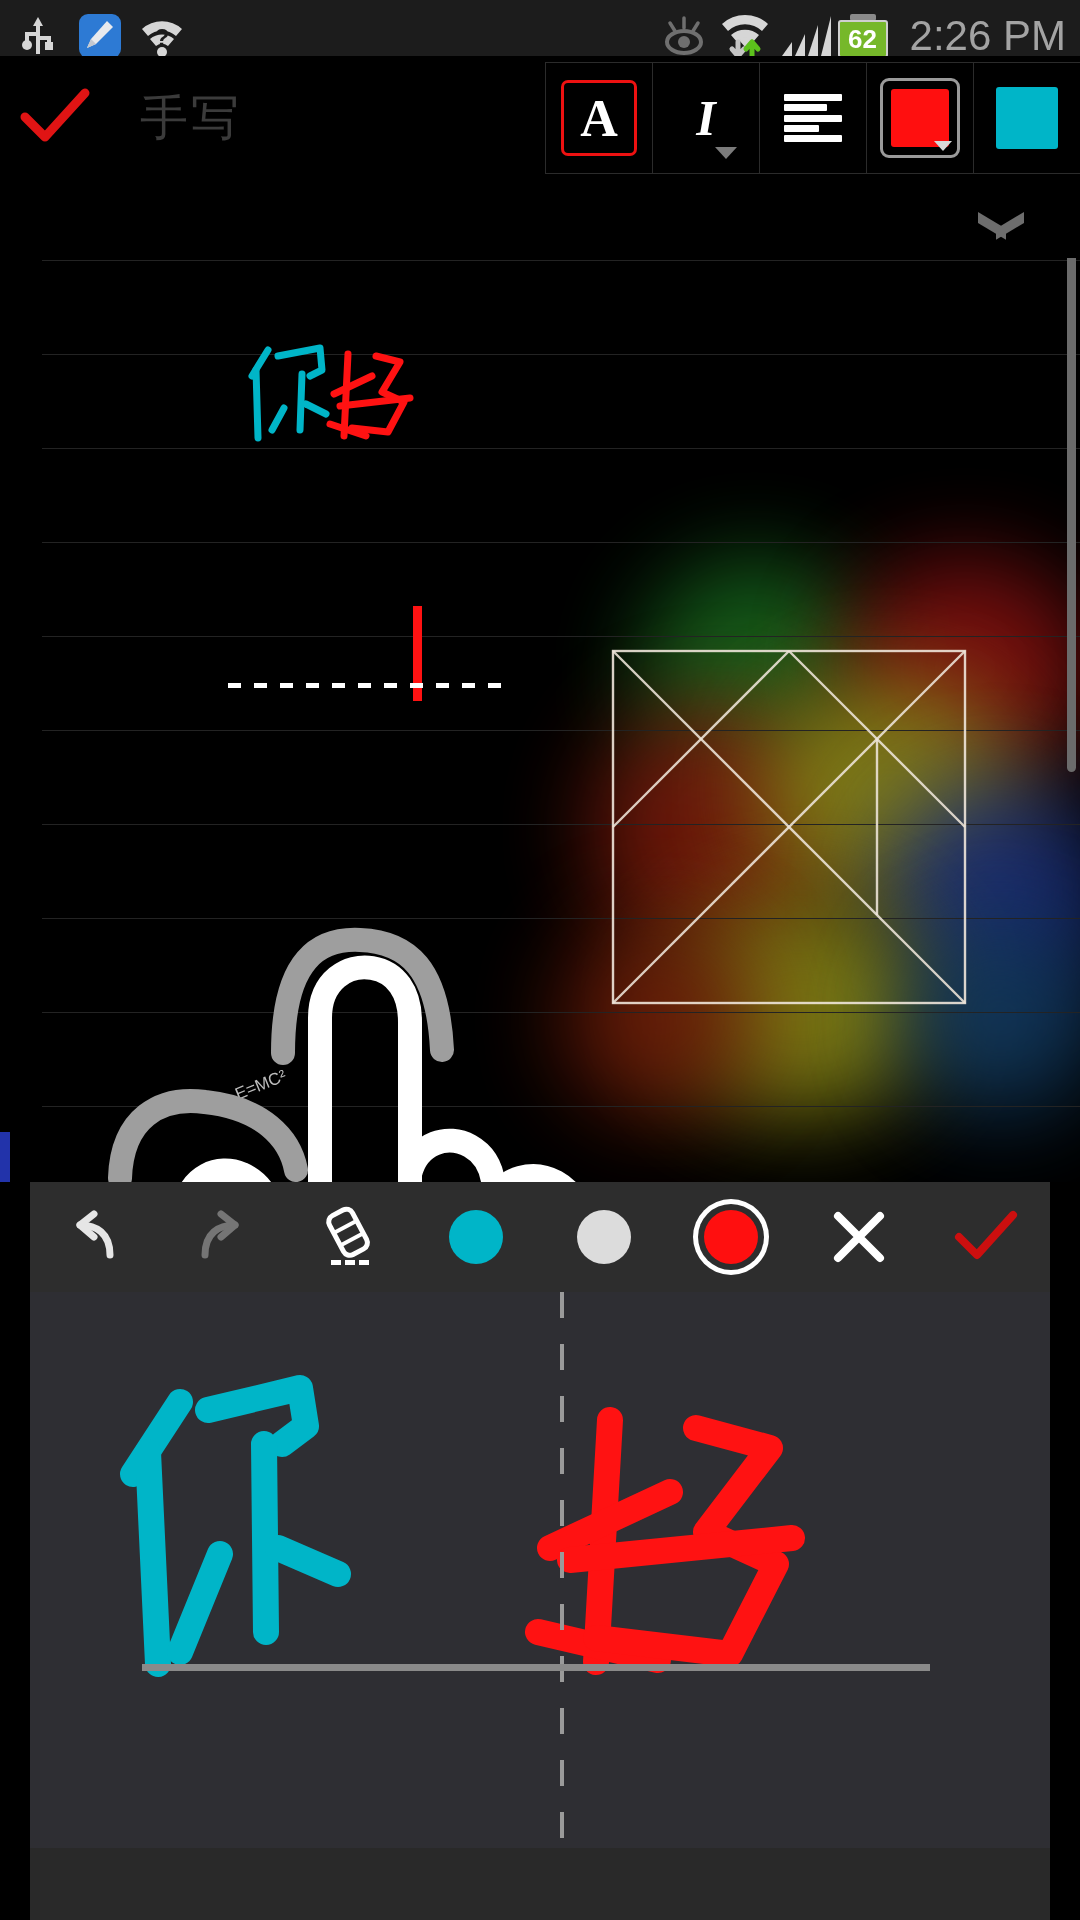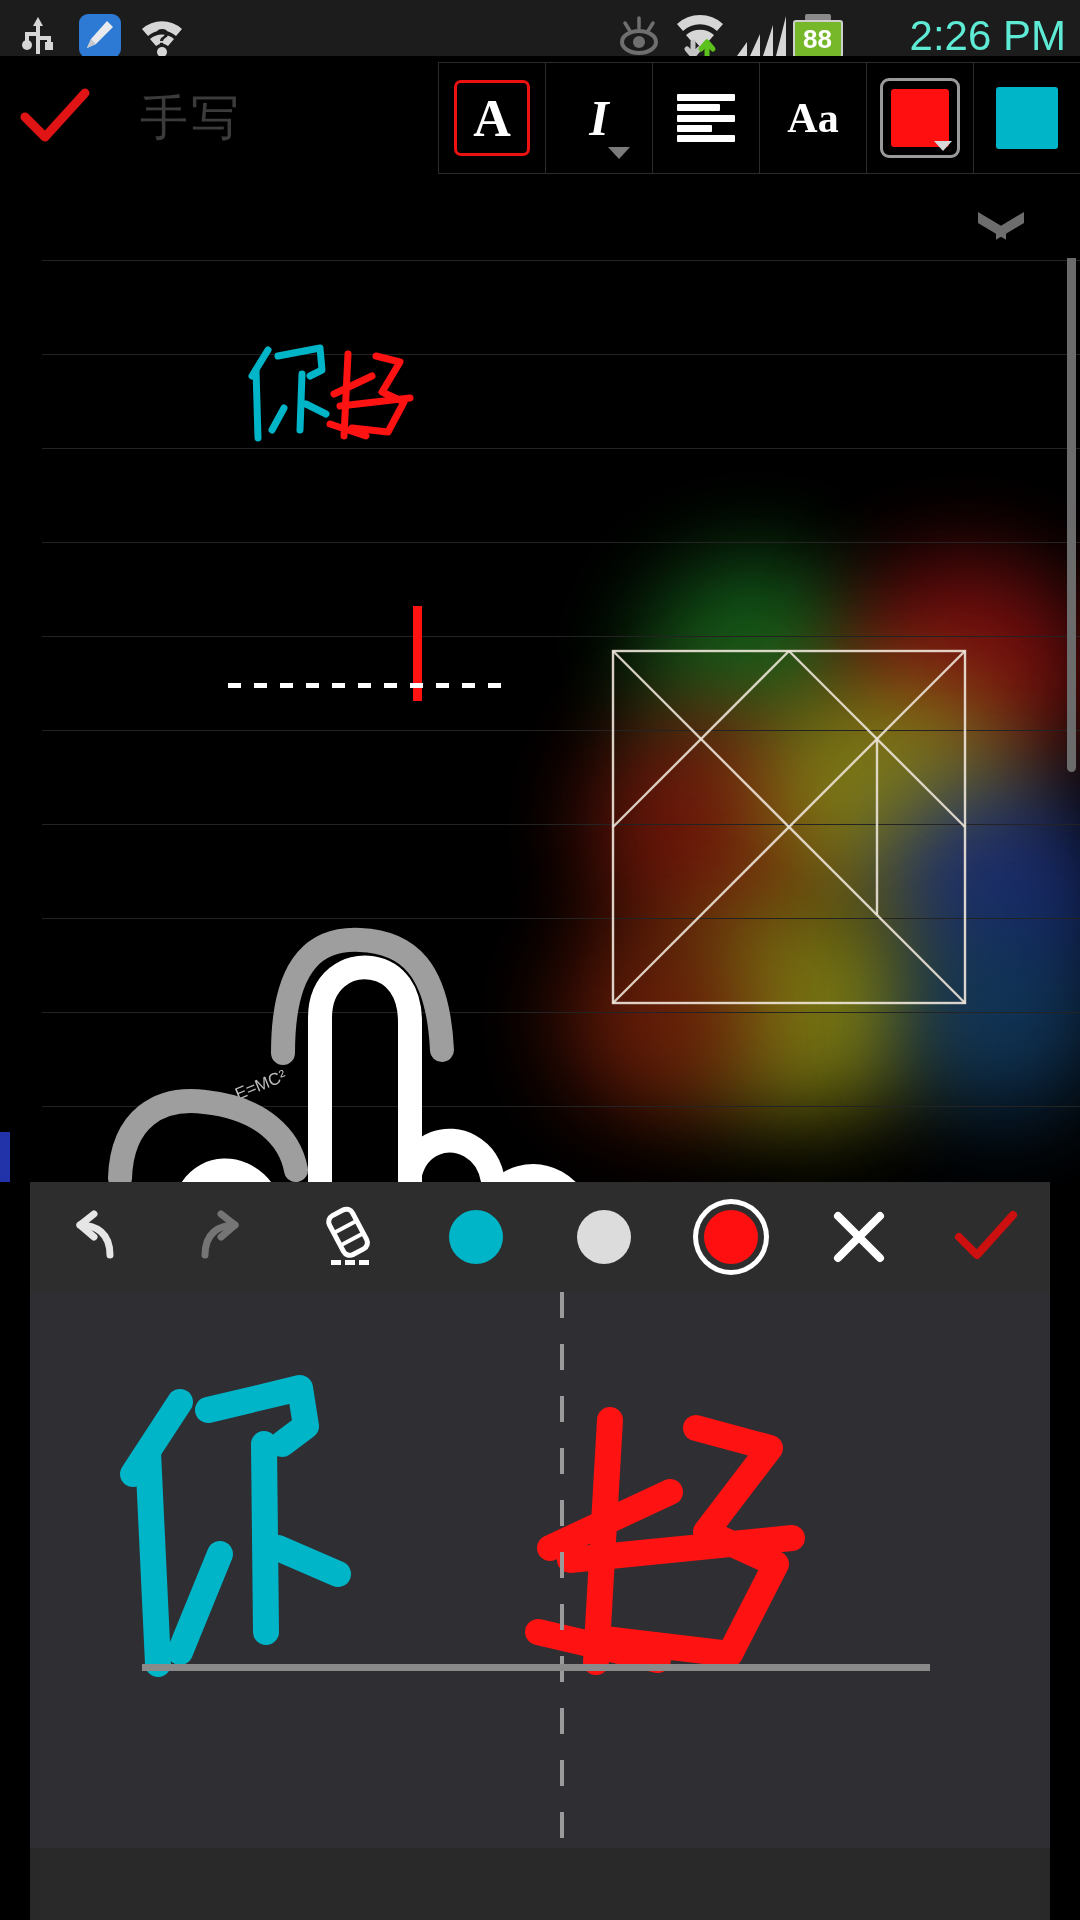--- a/index.html
+++ b/index.html
@@ -7,21 +7,21 @@
   body { font-family:"Liberation Sans", sans-serif; position:relative; }
 
   
   .statusbar{
     position:absolute; left:0; top:0; width:1080px; height:72px;
     background:#1c1c1c; display:flex; align-items:center;
   }
   .sb-left{ display:flex; align-items:center; gap:14px; padding-left:14px; }
   .sb-right{ margin-left:auto; display:flex; align-items:center; gap:12px; padding-right:8px; }
   .sb-ico{ width:48px; height:48px; position:relative; flex:0 0 auto; }
-  .sb-time{ color:#5eead4; font-size:42px; letter-spacing:0px; padding-left:8px; padding-right:6px; font-weight:400;margin-left:45px;}
+  .sb-time{ color:#a3a3a3; font-size:42px; letter-spacing:0px; padding-left:8px; padding-right:6px; font-weight:400;}
   .batt{ width:52px; height:44px; position:relative; }
   .batt-body{ position:absolute; left:0; top:6px; width:50px; height:38px; background:#76b82a; border:2px solid #cfcfcf; border-radius:3px;}
   .batt-cap{ position:absolute; left:12px; top:0px; width:26px; height:7px; background:#8a8a8a; border-radius:2px;}
   .batt-num{ position:absolute; left:0; top:6px; width:50px; height:38px; line-height:38px; text-align:center;
              color:#fff; font-size:26px; font-weight:700;}
 
   
   .apptoolbar{
     position:absolute; left:0; top:56px; width:1080px; height:124px;
     background:#000; display:flex; align-items:center;
@@ -153,21 +153,21 @@
         <path d="M4 44 L14 44 L14 30 Z" fill="#d6d6d6"></path>
         <path d="M17 44 L27 44 L27 22 Z" fill="#d6d6d6"></path>
         <path d="M30 44 L40 44 L40 13 Z" fill="#d6d6d6"></path>
         <path d="M43 44 L53 44 L53 4 Z" fill="#d6d6d6"></path>
       </svg>
     </div>
 
     <div class="batt">
       <div class="batt-cap"></div>
       <div class="batt-body"></div>
-      <div class="batt-num">88</div>
+      <div class="batt-num">62</div>
     </div>
 
     <div class="sb-time">2:26 PM</div>
   </div>
 </div>
 
 <div class="apptoolbar">
 
   <div class="tb-check">
     <svg width="72" height="62" viewBox="0 0 72 62">
@@ -193,23 +193,20 @@
     <div class="tb-btn">
       <span class="align-ico">
         <i></i>
           <i></i>
           <i></i>
           <i></i>
           <i></i>
       </span>
     </div>
 
-    <div class="tb-btn">
-      <span class="glyphAa">Aa</span>
-    </div>
 
     <div class="tb-btn">
       <span class="sw-outer">
         <span class="sw-inner" id="swRed" style="background: rgb(255, 15, 15);"></span>
         <span class="sw-caret"></span>
       </span>
     </div>
 
     <div class="tb-btn">
       <span class="sw-plain" id="swCyan" style="background: rgb(0, 181, 200);"></span>

